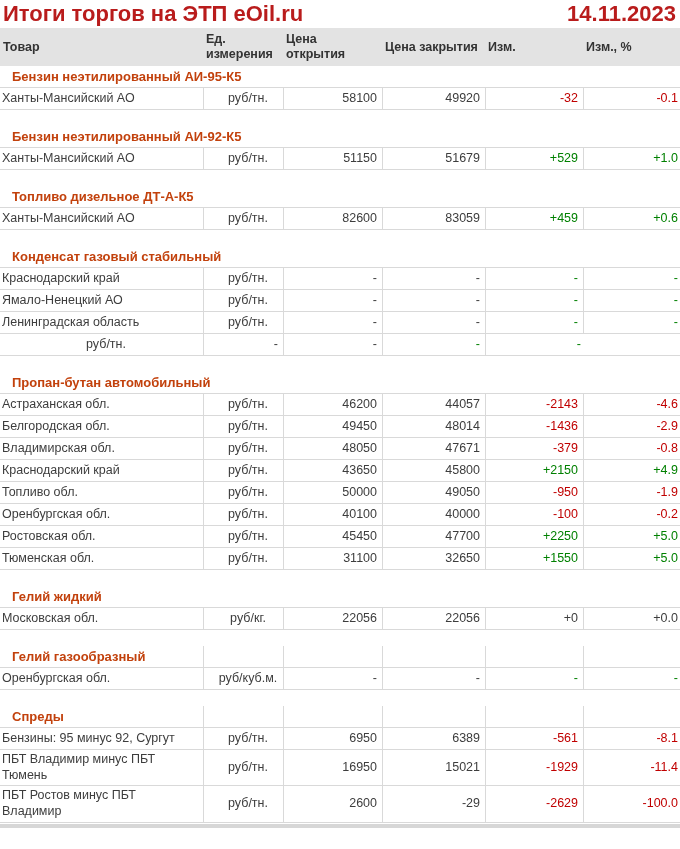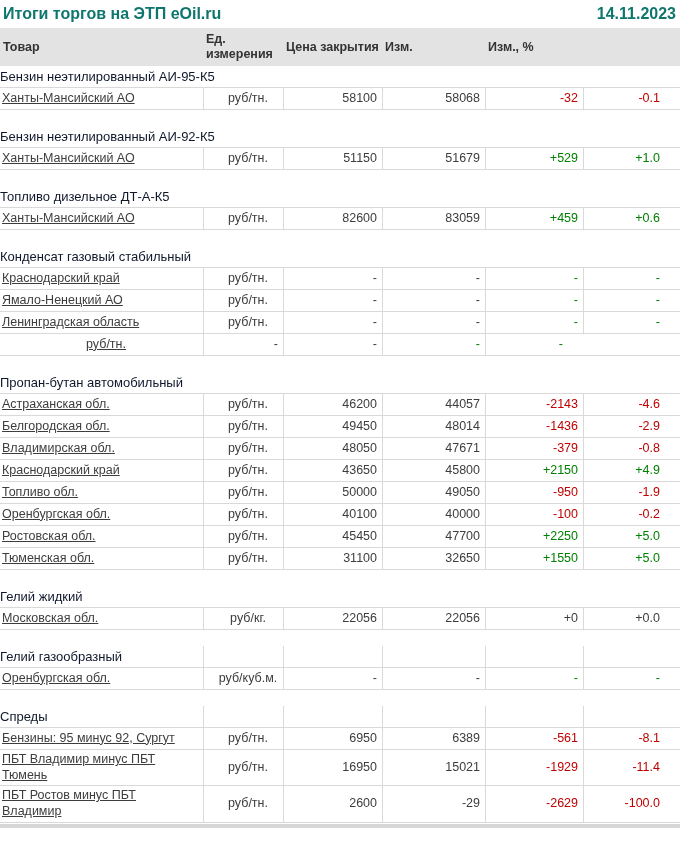--- a/index.html
+++ b/index.html
@@ -5,66 +5,67 @@
   *{box-sizing:border-box;}
   html,body{margin:0;padding:0;}
   body{
     width:680px;
     background:#ffffff;
     font-family:"Liberation Sans",sans-serif;
     font-size:12.5px;
     color:#3d3d3d;
   }
   .titlebar{display:flex;justify-content:space-between;align-items:center;height:28px;padding:0 4px 0 3px;}
-  .title,.date{font-weight:700;font-size:16px;color:#0f766e;}
+  .title,.date{font-weight:700;font-size:22px;color:#b91c1c;}
   .grid{display:grid;grid-template-columns:203px 80px 99px 103px 98px 97px;}
   .thead{background:var(--hbg,#e3e3e3);min-height:38px;align-items:center;font-weight:700;color:#333;line-height:1.2;padding:3px 0;}
   .hc{padding:0 3px;}
   .sgap{height:16px;}
   .strow{min-height:22px;border-bottom:1px solid var(--bd,#d9d9d9);display:flex;align-items:center;}
   .strow.grid{display:grid;align-items:stretch;}
-  .stitle{font-weight:400;color:#0f172a;font-size:13px;padding-left:0;white-space:nowrap;display:flex;align-items:center;}
+  .stitle{font-weight:700;color:#c2410c;font-size:13px;padding-left:12px;white-space:nowrap;display:flex;align-items:center;}
   .strow .e{border-left:1px solid var(--bd,#d9d9d9);}
   .trow{border-bottom:1px solid var(--bd,#d9d9d9);min-height:22px;align-items:stretch;}
   .c{display:flex;align-items:center;padding:2px 5px 2px 2px;border-left:1px solid var(--bd,#d9d9d9);line-height:1.25;}
-  .c:first-child{border-left:none;text-decoration:underline;}
+  .c:first-child{border-left:none;}
   .p{justify-content:flex-start;padding-left:2px;}
   .u{justify-content:center;padding-left:11px;padding-right:2px;}
   .n{justify-content:flex-end;padding-right:5px;}
-  .pct{justify-content:flex-end;padding-right:20px;}
+  .pct{justify-content:flex-end;padding-right:2px;}
   .trow[data-trend="up"] .chg{color:var(--pos,#008000);}
   .trow[data-trend="down"] .chg{color:var(--neg,#c00000);}
   .trow[data-trend="dash"] .chg{color:var(--pos,#008000);}
   .trow[data-trend="zero"] .chg{color:#3d3d3d;}
   .bottom-bar{height:4px;background:#d7d7d7;margin-top:1px;}
 </style>
 </head>
 <body>
 
 <div class="titlebar">
   <div class="title">Итоги торгов на ЭТП eOil.ru</div>
   <div class="date">14.11.2023</div>
 </div>
 
 <div class="grid thead">
   <div class="hc">Товар</div>
   <div class="hc">Ед. измерения</div>
+  <div class="hc">Цена открытия</div>
   <div class="hc">Цена закрытия</div>
   <div class="hc">Изм.</div>
   <div class="hc">Изм., %</div>
 </div>
 
 <div class="strow">
   <span class="stitle">Бензин неэтилированный АИ-95-К5</span>
 </div>
 <div class="grid trow" data-trend="down">
   <div class="c p">Ханты-Мансийский АО</div>
   <div class="c u">руб/тн.</div>
   <div class="c n">58100</div>
-  <div class="c n">58068</div>
+  <div class="c n">49920</div>
   <div class="c n chg">-32</div>
   <div class="c pct chg">-0.1</div>
 </div>
 
 <div class="sgap"></div>
 
 <div class="strow">
   <span class="stitle">Бензин неэтилированный АИ-92-К5</span>
 </div>
 <div class="grid trow" data-trend="up">

